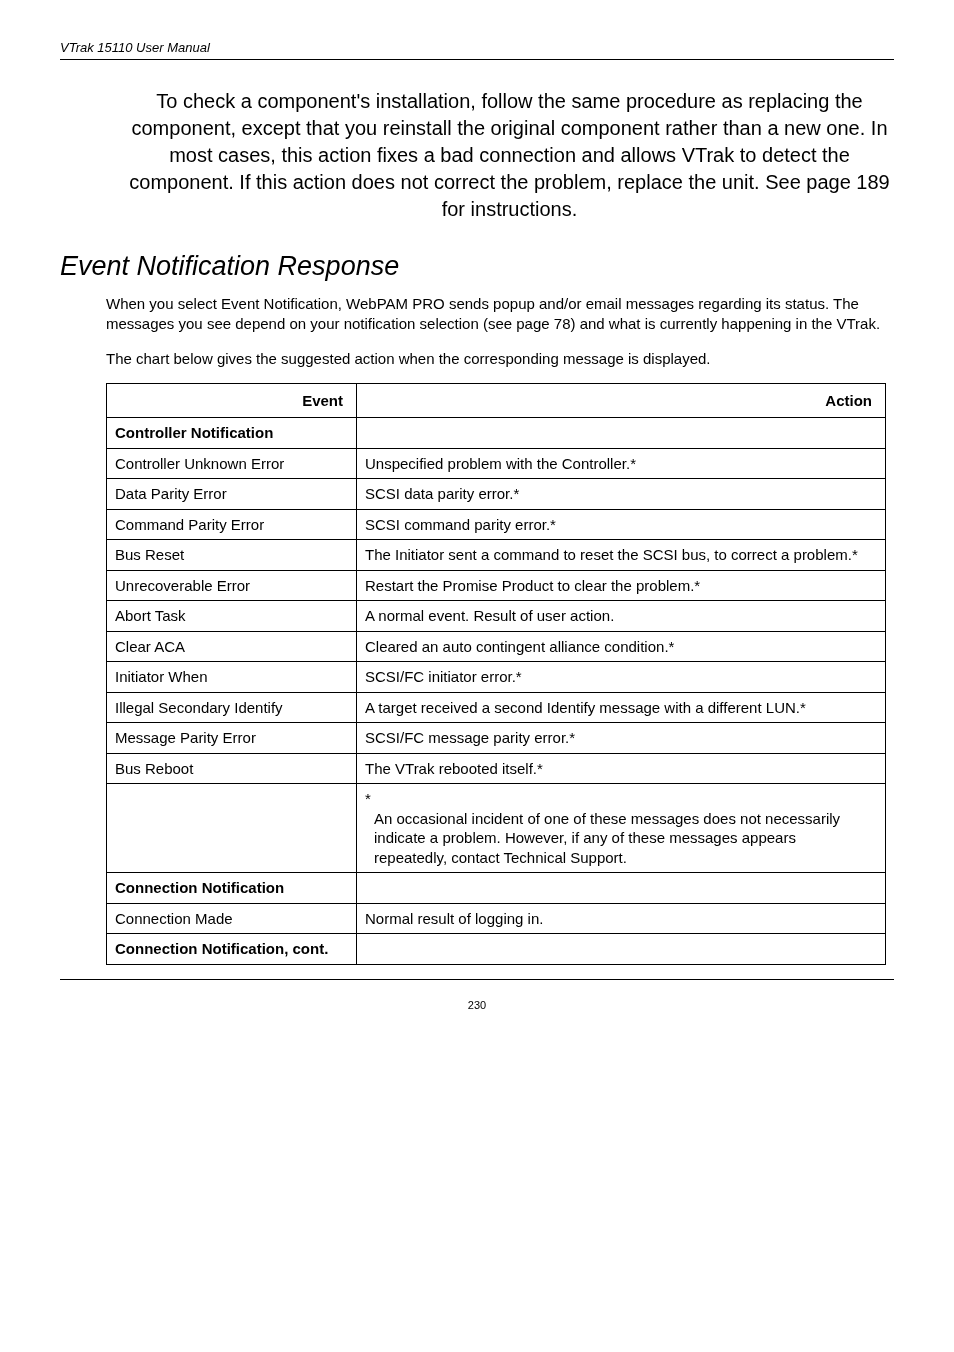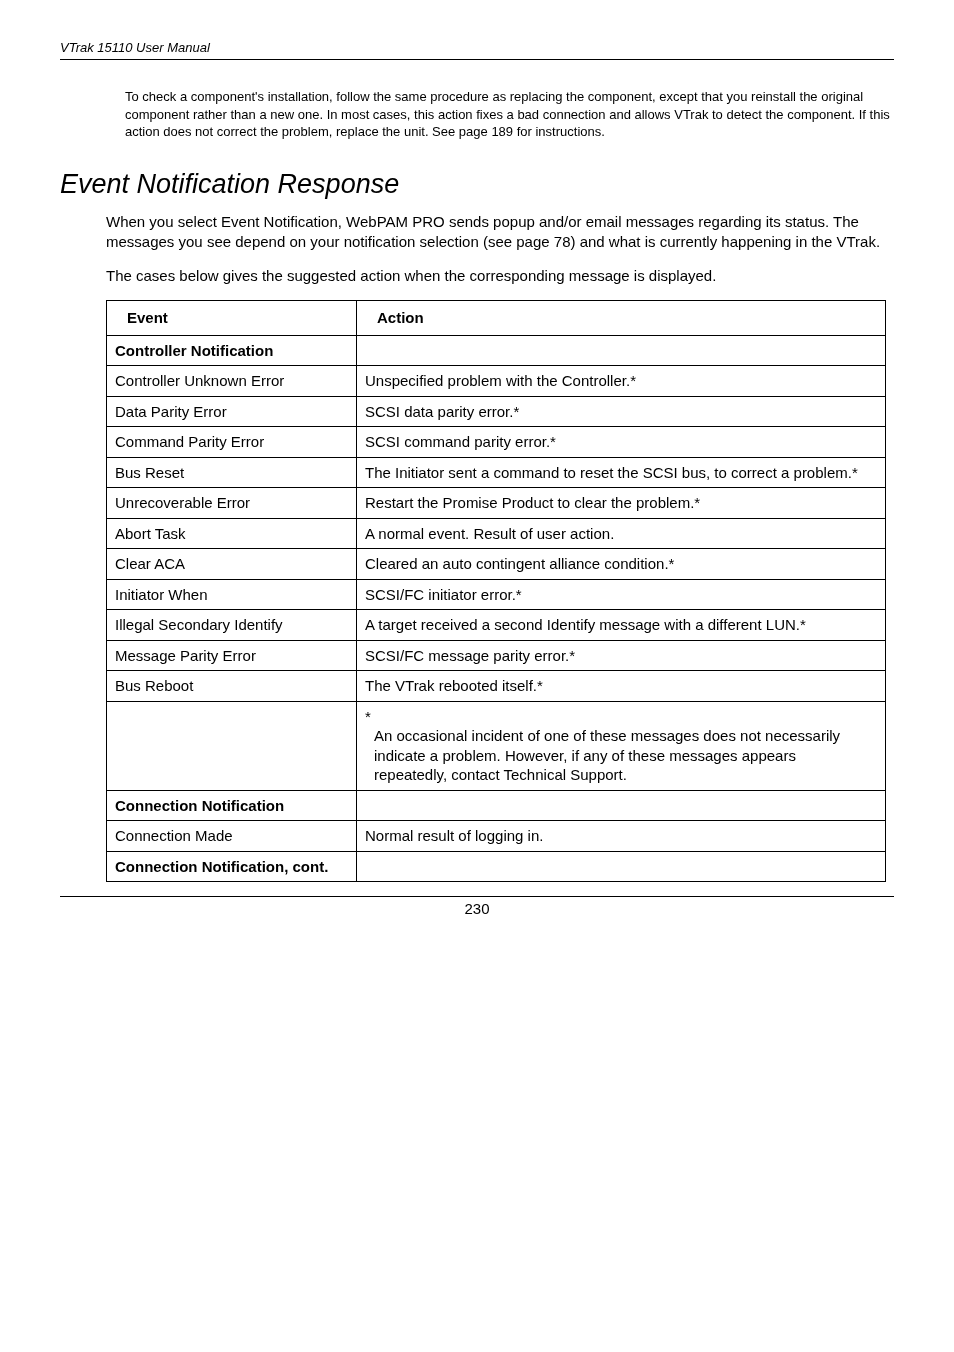--- a/index.html
+++ b/index.html
@@ -16,24 +16,25 @@
     color: #000000;
     margin-bottom: 4px;
     font-style: italic;
   }
   hr.header-rule {
     border: none;
     border-top: 1px solid #000000;
     margin-bottom: 28px;
   }
   .intro-para {
-    font-size: 13px;
+    font-size: 20px;
     line-height: 1.35;
     margin-left: 65px;
     margin-bottom: 28px;
+    text-align: center;
   }
   h1.section-head {
     font-size: 27px;
     font-style: italic;
     font-weight: normal;
     margin-bottom: 12px;
   }
   .body-para {
     font-size: 15px;
     line-height: 1.35;
@@ -50,22 +51,22 @@
   table.event-table td {
     border: 1px solid #000000;
     padding: 5px 8px;
     font-size: 15px;
     vertical-align: top;
     text-align: left;
     line-height: 1.3;
   }
   table.event-table th {
     font-weight: bold;
-    text-align: left;
-    padding: 7px 20px;
+    text-align: right;
+    padding: 7px 13px;
   }
   .col-event { width: 250px; }
   .col-action { }
   .bold { font-weight: bold; }
   .note-cell {
     padding: 5px 8px;
   }
   .note-star {
     display: inline-block;
     vertical-align: top;
@@ -73,37 +74,37 @@
   }
   .note-text {
     display: inline-block;
     vertical-align: top;
     width: calc(100% - 18px);
     margin-left: 9px;
   }
   .footer {
     border-top: 1px solid #000000;
     text-align: center;
-    font-size: 15px;
-    padding-top: 3px;
+    font-size: 11px;
+    padding-top: 19px;
     margin-top: 10px;
   }
 </style>
 </head>
 <body>
 
 <div class="header-text">VTrak 15110 User Manual</div>
 <hr class="header-rule">
 
 <p class="intro-para">To check a component's installation, follow the same procedure as replacing the component, except that you reinstall the original component rather than a new one. In most cases, this action fixes a bad connection and allows VTrak to detect the component. If this action does not correct the problem, replace the unit. See page 189 for instructions.</p>
 
 <h1 class="section-head">Event Notification Response</h1>
 
 <p class="body-para">When you select Event Notification, WebPAM PRO sends popup and/or email messages regarding its status. The messages you see depend on your notification selection (see page 78) and what is currently happening in the VTrak.</p>
-<p class="body-para">The cases below gives the suggested action when the corresponding message is displayed.</p>
+<p class="body-para">The chart below gives the suggested action when the corresponding message is displayed.</p>
 
 <table class="event-table">
   <thead>
     <tr>
       <th class="col-event">Event</th>
       <th class="col-action">Action</th>
     </tr>
   </thead>
   <tbody>
       <tr>

